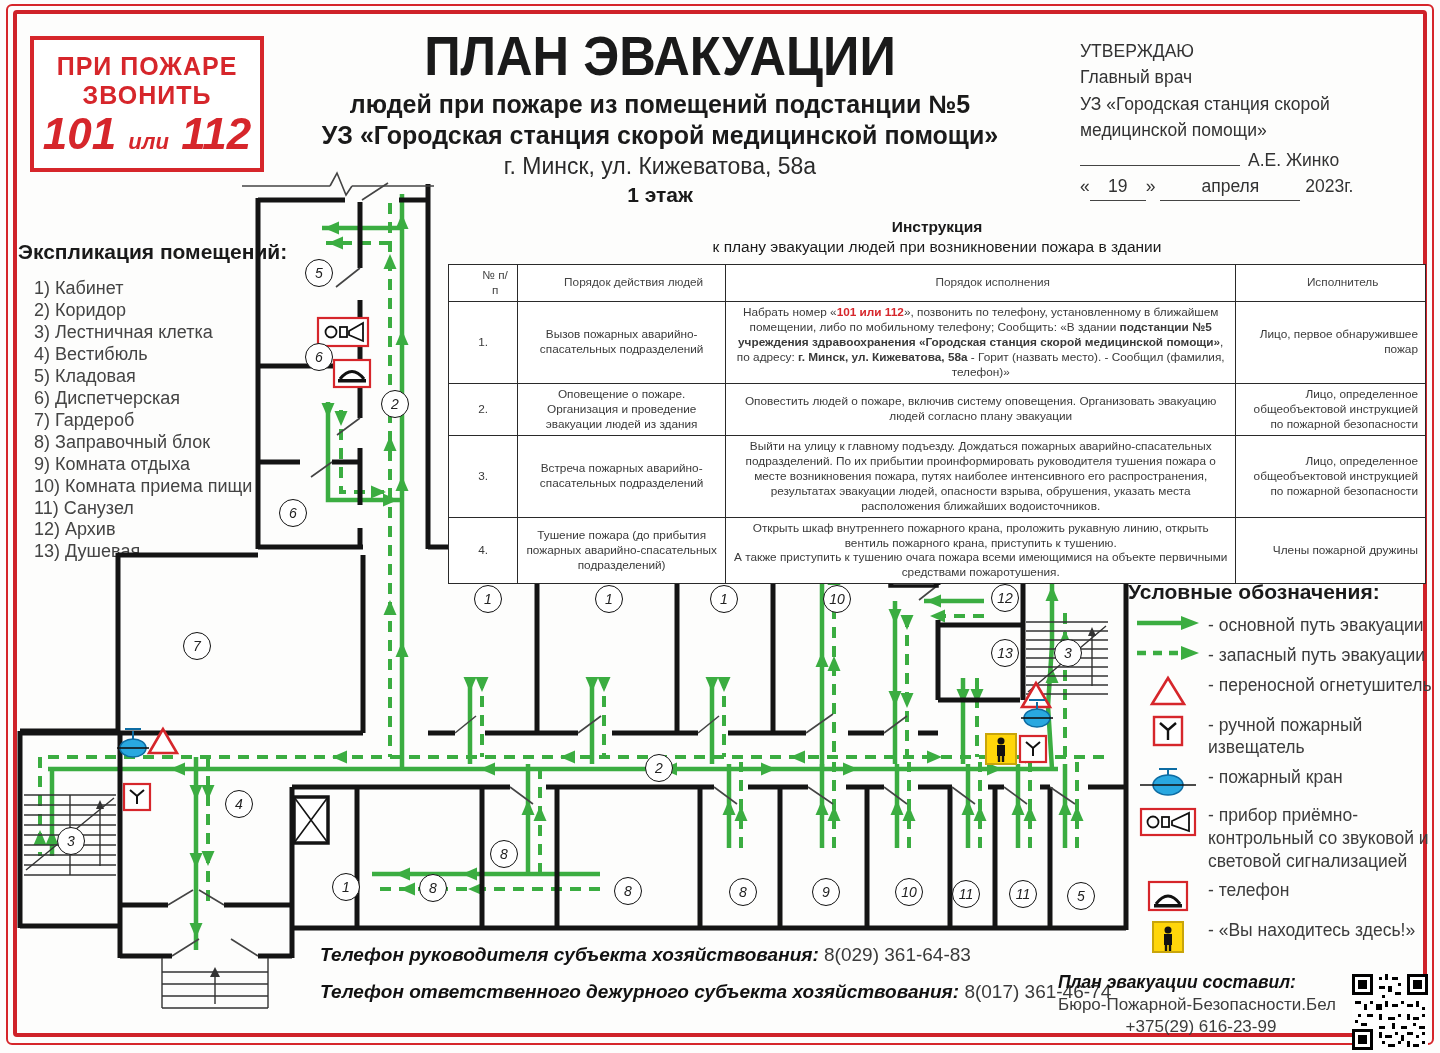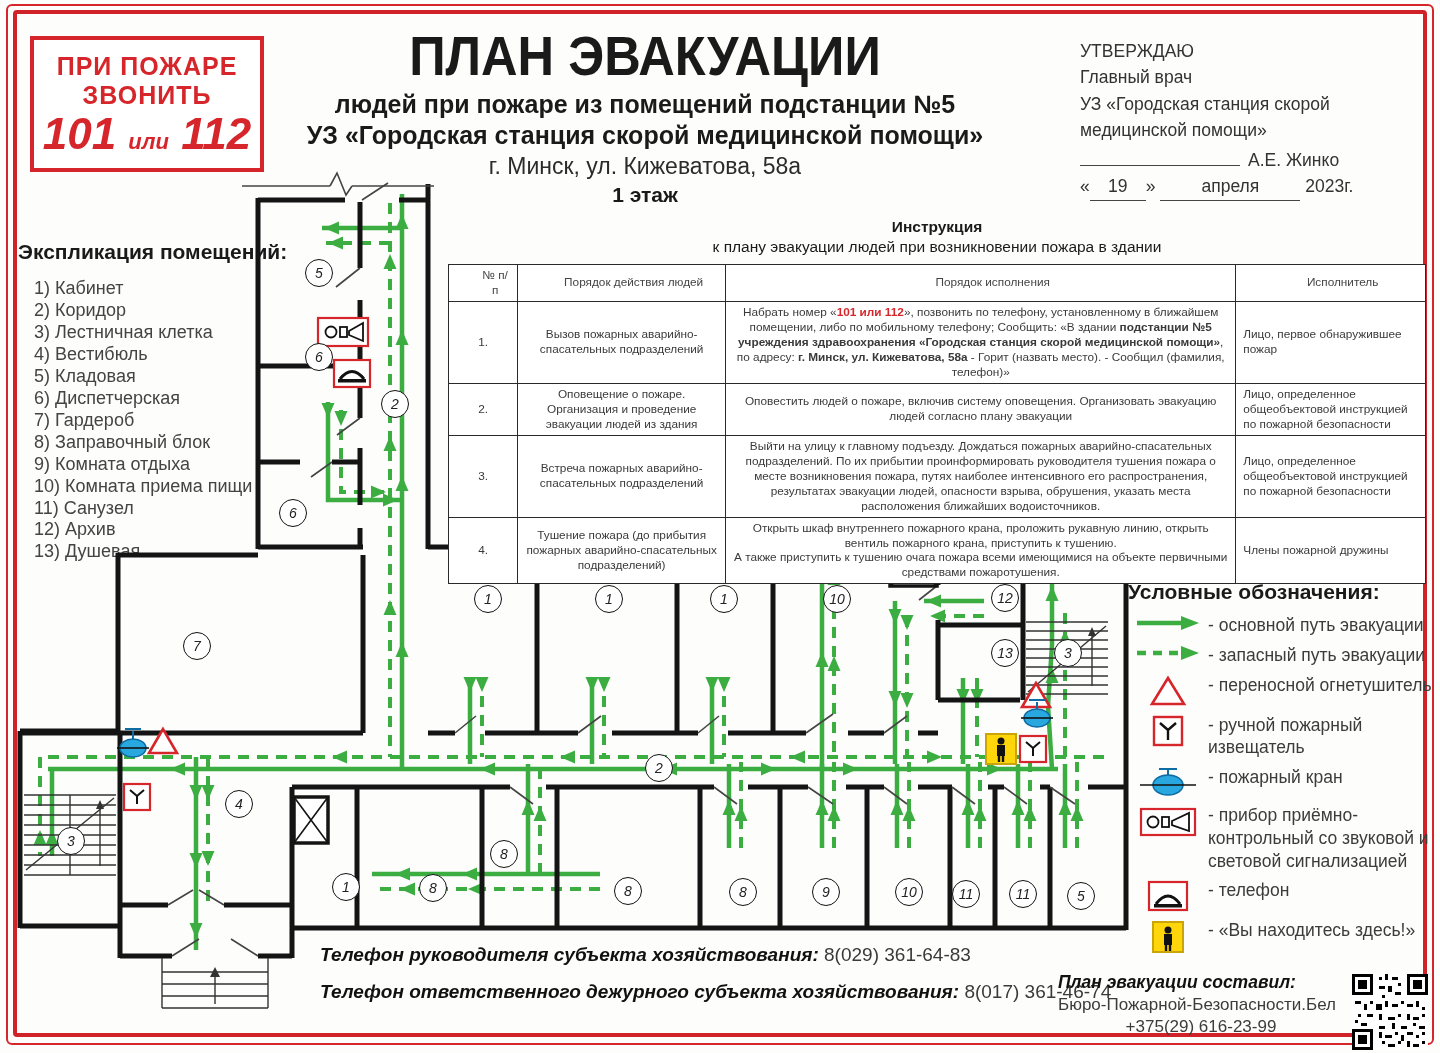--- a/index.html
+++ b/index.html
@@ -9,21 +9,21 @@
   .frame-inner{position:absolute;inset:10px 13px 16px 13px;border:4px solid #cf2229;border-radius:4px;}
 
   
   .ebox{position:absolute;left:30px;top:36px;width:226px;height:128px;border:4px solid #d6262b;background:#fff;text-align:center;color:#d6262b;}
   .ebox .l1{margin-top:12px;font-size:25px;font-weight:bold;letter-spacing:1px;}
   .ebox .l2{font-size:25px;font-weight:bold;letter-spacing:1px;}
   .ebox .nums{margin-top:2px;font-size:44px;font-weight:bold;font-style:italic;line-height:1;}
   .ebox .nums .or{font-size:22px;font-weight:bold;font-style:italic;}
 
   
-  .titleblock{position:absolute;left:280px;top:28px;width:730px;text-align:center;}
+  .titleblock{position:absolute;left:295px;top:28px;width:730px;text-align:center;}
   .titleblock .main{font-size:55px;font-weight:800;letter-spacing:0;transform:scaleX(.92);transform-origin:center;line-height:1.05;}
   .titleblock .s1{font-size:25px;font-weight:bold;margin-top:4px;}
   .titleblock .s2{font-size:25px;font-weight:bold;margin-top:2px;}
   .titleblock .s3{font-size:23px;color:#2b2b2b;margin-top:3px;}
   .titleblock .s4{font-size:21px;font-weight:bold;margin-top:3px;}
 
   
   .approve{position:absolute;left:1080px;top:38px;width:345px;font-size:17.5px;line-height:1.5;color:#333;}
   .approve .sig{margin-top:4px;}
   .ul{display:inline-block;border-bottom:1.6px solid #444;}
@@ -37,21 +37,21 @@
 
   
   .instruction{position:absolute;left:448px;top:218px;width:978px;z-index:4;}
   .instruction .h1{text-align:center;font-weight:bold;font-size:15.5px;}
   .instruction .h2{text-align:center;font-weight:normal;font-size:15.5px;margin-top:2px;}
   table.itable{border-collapse:collapse;width:100%;margin-top:8px;background:#fff;}
   .itable td{border:1.7px solid #2a2a2a;font-size:11.8px;line-height:1.27;padding:3px 7px;vertical-align:middle;color:#3a3a3a;}
   .itable .c-num{width:34px;text-align:center;}
   .itable .c-act{width:192px;text-align:center;}
   .itable .c-proc{width:556px;text-align:center;white-space:pre-line;}
-  .itable .c-exec{width:168px;text-align:left;}
+  .itable .c-exec{width:168px;text-align:right;}
   .itable tr.hdr td{text-align:center;color:#444;padding-left:31px;}
   .seg-b{font-weight:bold;}
   .seg-red{color:#d6262b;font-weight:bold;}
 
   
   .legend{position:absolute;left:1128px;top:580px;width:304px;z-index:4;}
   .legend .lhead{font-size:21px;font-weight:bold;margin-bottom:10px;}
   .lrow{display:flex;align-items:flex-start;margin-bottom:7px;}
   .lrow .ic{width:80px;flex:0 0 80px;display:flex;justify-content:center;align-items:center;padding-top:1px;}
   .lrow .tx{font-size:17.5px;color:#3c3c3c;line-height:1.3;}

